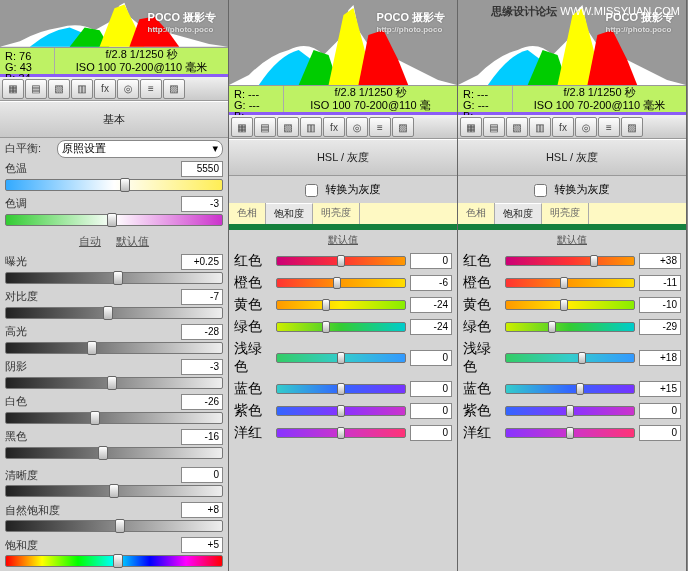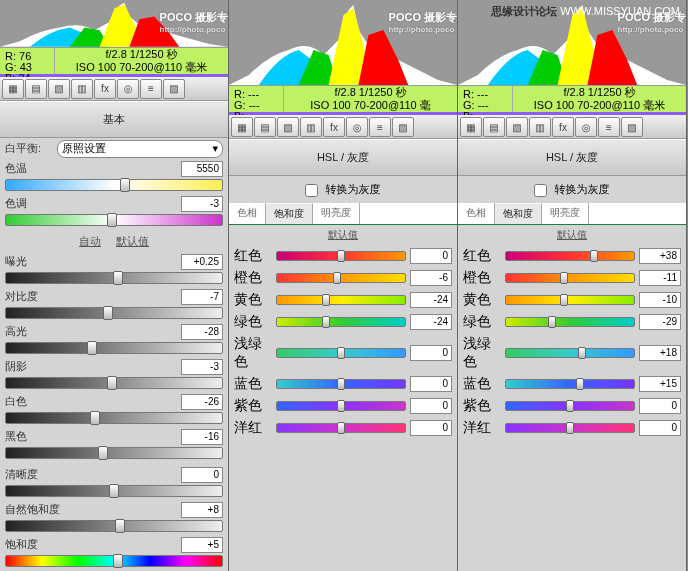--- a/index.html
+++ b/index.html
@@ -1,45 +1,45 @@
 <!DOCTYPE html>
 <html><head>
 <meta charset="utf-8">
 <style>
 *{margin:0;padding:0;box-sizing:border-box;font-family:"Microsoft YaHei",Arial,sans-serif;font-size:11px}
 body{background:#888;width:688px;height:571px;overflow:hidden;display:flex}
 .panel{width:229px;border-right:1px solid #666;background:#d4d4d4;display:flex;flex-direction:column}
 .histogram{height:85px;background:#999;position:relative;overflow:hidden}
 .hist-svg{width:100%;height:100%}
-.watermark{position:absolute;right:0;top:8px;color:#fff;font-size:14px;font-weight:bold;text-shadow:0 0 2px rgba(0,0,0,0.3)}
+.watermark{position:absolute;right:12px;top:8px;color:#fff;font-size:14px;font-weight:bold;text-shadow:0 0 2px rgba(0,0,0,0.3)}
 .watermark .sub{font-size:8px;display:block;color:#ddd;font-weight:bold}
 .info-bar{background:#bef264;height:30px;display:flex;border-top:1px solid #999;border-bottom:3px solid #8b5cf6}
 .rgb-box{width:55px;padding:3px 5px;border-right:1px solid #aaa;font-size:10px;line-height:11px}
 .exif-box{flex:1;padding:2px 6px;font-size:10px;line-height:13px;text-align:center;display:flex;flex-direction:column;justify-content:center}
 .icon-bar{background:linear-gradient(#f0f0f0,#cacaca);height:24px;display:flex;padding:2px;gap:1px;border-bottom:1px solid #999}
 .icon-btn{width:22px;height:20px;background:linear-gradient(#fdfdfd,#d8d8d8);border:1px solid #888;border-radius:2px;display:flex;align-items:center;justify-content:center;font-size:10px;color:#444}
 .section-header{background:linear-gradient(#e8e8e8,#c8c8c8);text-align:center;padding:10px;border-top:1px solid #fff;border-bottom:1px solid #999;font-size:11px;color:#222}
 .row{display:flex;align-items:center;padding:2px 5px;gap:4px}
 .row-label{width:48px;font-size:11px;color:#333}
 .select{flex:1;height:18px;background:#fff;border:1px solid #888;border-radius:8px;padding:0 4px;font-size:10px;display:flex;align-items:center;justify-content:space-between}
 .val-box{width:42px;height:16px;background:#fff;border:1px solid #888;text-align:right;padding:0 3px;font-size:10px;line-height:14px}
 .slider-row{padding:1px 5px 4px 5px}
-.slider-row .top{display:flex;justify-content:space-between;align-items:flex-start;margin-bottom:2px}
+.slider-row .top{display:flex;justify-content:space-between;align-items:center;margin-bottom:2px}
 .slider-row .lbl{font-size:11px;color:#333}
 .slider-track{height:12px;position:relative;border:1px solid #777;border-radius:2px;background:#ccc}
 .slider-thumb{position:absolute;top:-2px;width:10px;height:14px;background:linear-gradient(#fff,#bbb);border:1px solid #666;border-radius:2px;transform:translateX(-50%)}
 .temp-grad{background:linear-gradient(90deg,#3af,#fff,#fe5)}
 .tint-grad{background:linear-gradient(90deg,#3c3,#fff,#c3c)}
 .hue-grad{background:linear-gradient(90deg,#f00,#ff0,#0f0,#0ff,#00f,#f0f,#f00)}
 .gray-grad{background:linear-gradient(90deg,#222,#eee)}
 .links{text-align:center;padding:4px;font-size:11px}
 .links span{color:#555;text-decoration:underline;margin:0 6px}
 .checkbox-row{text-align:center;padding:6px;font-size:11px}
 .checkbox-row input{vertical-align:middle;margin-right:4px}
-.tabs{display:flex;background:#ffffff;border-bottom:1px solid #15803d}
+.tabs{display:flex;background:#fef9c3;border-bottom:6px solid #15803d}
 .tab{padding:3px 8px;font-size:10px;color:#666;border-right:1px solid #aaa}
 .tab.active{background:#e8e8e8;color:#222;border-top:1px solid #fff}
 .defaults{text-align:center;padding:3px;font-size:10px;color:#555;text-decoration:underline}
 .hsl-row{display:flex;align-items:center;padding:2px 5px;gap:4px}
 .hsl-row .lbl{width:38px;font-size:14px}
 .hsl-row .track{flex:1;height:10px;border:1px solid #777;border-radius:2px;position:relative}
 .hsl-row .thumb{position:absolute;top:-2px;width:8px;height:12px;background:linear-gradient(#fff,#bbb);border:1px solid #666;border-radius:2px;transform:translateX(-50%)}
 .top-watermark{position:absolute;top:4px;right:8px;z-index:99;font-size:11px;color:#fff}
 .top-watermark .cn{color:#333;font-weight:bold}
 .red-grad{background:linear-gradient(90deg,#c07,#f33,#f90)}

